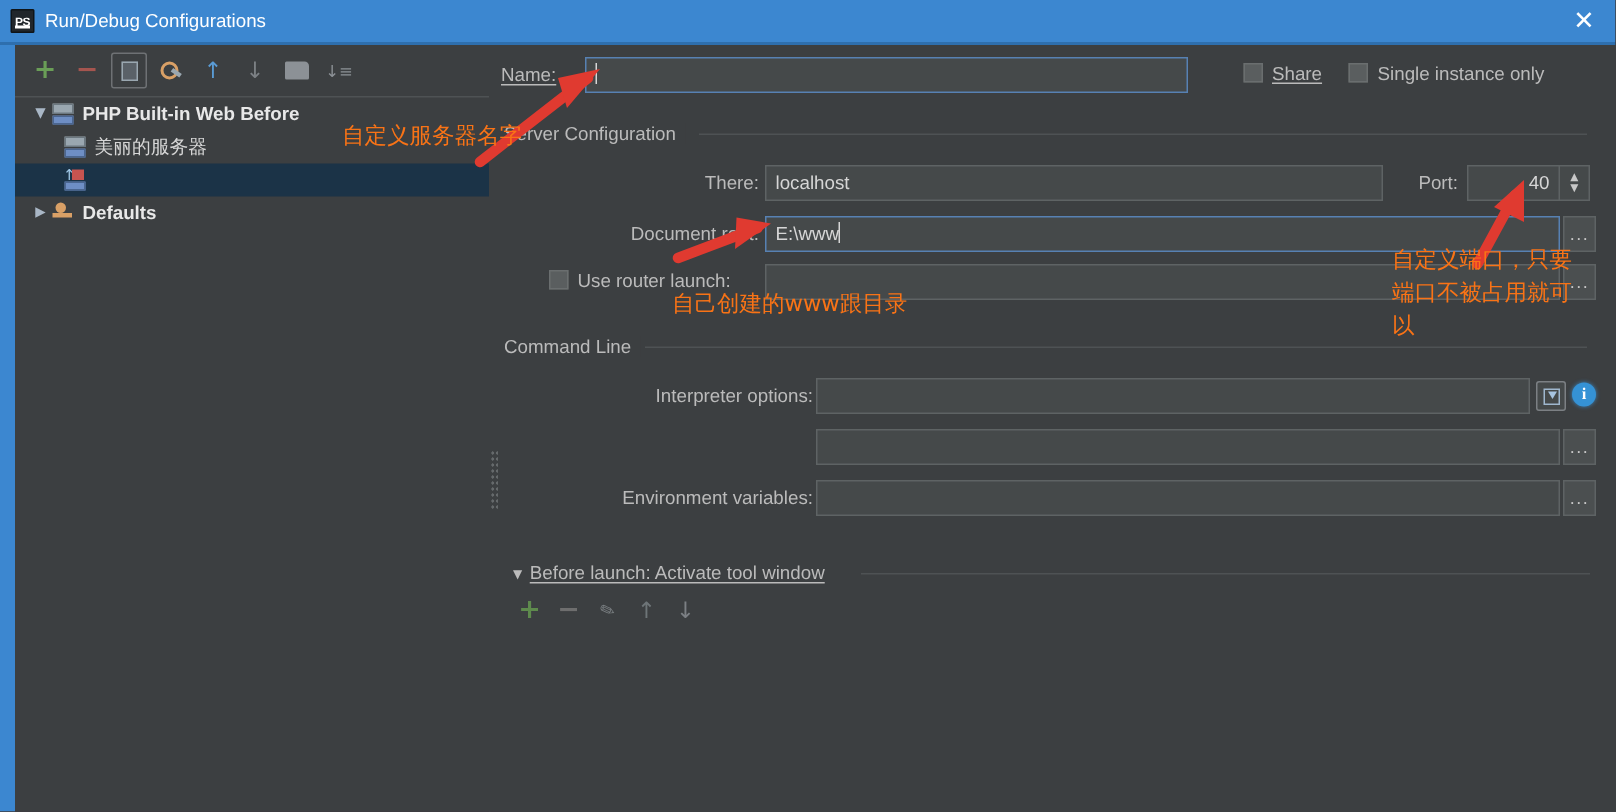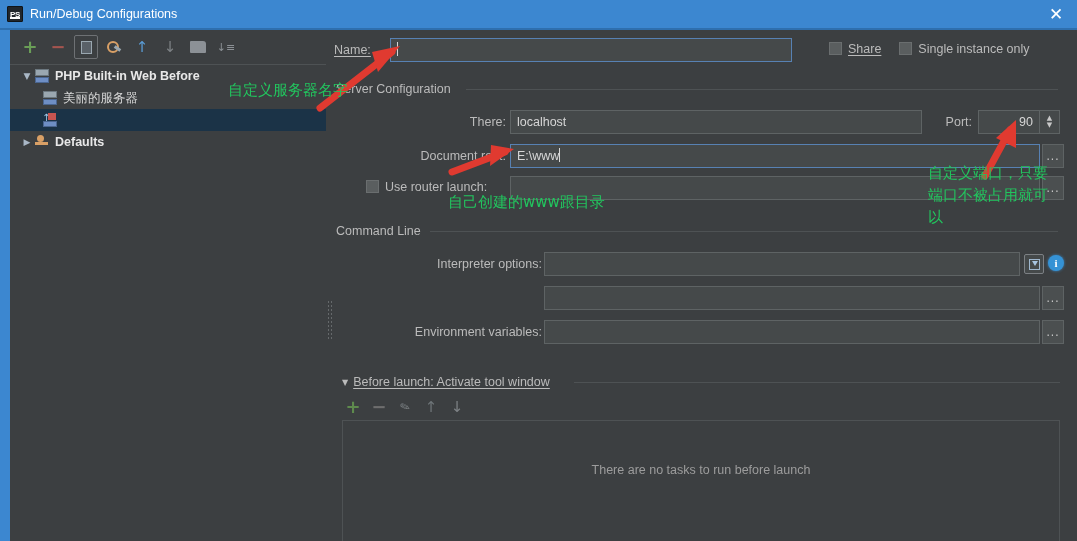--- a/index.html
+++ b/index.html
@@ -314,21 +314,21 @@
   .icn-wrench{ width:16px;height:14px;position:relative;}
   .icn-wrench::before{content:"";position:absolute;left:1px;top:1px;width:8px;height:8px;border-radius:50%;border:2px solid #D9A066;}
   .icn-wrench::after{content:"";position:absolute;left:8px;top:7px;width:7px;height:3px;background:#9AA7B0;transform:rotate(35deg);}
   .icn-folder{ width:16px;height:12px;background:#8C9196; border-radius:1px 3px 1px 1px;}
   .icn-sort{ width:16px;height:14px;position:relative;color:#8C9196;font-size:11px;
              display:flex;align-items:center;justify-content:center;font-family:"DejaVu Sans",sans-serif;}
 
   
   .anno {
     position:absolute;
-    color:#22c55e;
+    color:#f97316;
     font-family:"DejaVu Sans", sans-serif;
     font-size:14px;
     white-space:pre;
     line-height:1.45;
     pointer-events:none;
   }
   .arrow-svg{ position:absolute; pointer-events:none; }
 </style>
 </head>
 <body>
@@ -434,21 +434,21 @@
     </div>
 
     <div class="group" style="left:2px; top:60px; width:726px;">
       <span class="group-title">Server Configuration</span>
       <span class="group-line" style="left:130px; width:592px;"></span>
     </div>
 
     <span class="field-label" style="left:22px; top:85px; width:150px;">There:</span>
     <span class="field-input" style="left:176px; top:80px; width:412px;">localhost</span>
     <span class="field-label" style="left:594px; top:85px; width:44px;">Port:</span>
-    <span class="field-input" style="left:644px; top:80px; width:62px; text-align:right;">90</span>
+    <span class="field-input" style="left:644px; top:80px; width:62px; text-align:right;">40</span>
     <span class="spinner" style="left:706px; top:80px;">
       <span>▲</span>
       <span>▼</span>
     </span>
 
     <span class="field-label" style="left:22px; top:119px; width:150px;">Document root:</span>
     <span class="field-input focused" style="left:176px; top:114px; width:530px;"><span>E:\www</span><span class="caret"></span></span>
     <span class="ell-btn" style="left:708px; top:114px;">...</span>
 
     <span class="chk" style="position:absolute; left:32px; top:150px;">
@@ -494,23 +494,20 @@
           <span class="glyph-pencil">✎</span>
         </span>
       <span class="bl-tb-btn">
           <span class="glyph-up dim">↑</span>
         </span>
       <span class="bl-tb-btn">
           <span class="glyph-dn">↓</span>
         </span>
     </div>
 
-    <div class="bl-body">
-      <span>There are no tasks to run before launch</span>
-    </div>
 
   </div>
 
   <svg class="arrow-svg" style="left:0;top:0;" width="1077" height="541">
 
     <g>
       <path d="M320 108 L392 52" stroke="#E03A30" stroke-width="7" fill="none" stroke-linecap="round"></path>
       <path d="M400 46 L378 72 L372 52 Z" fill="#E03A30"></path>
     </g>
 

